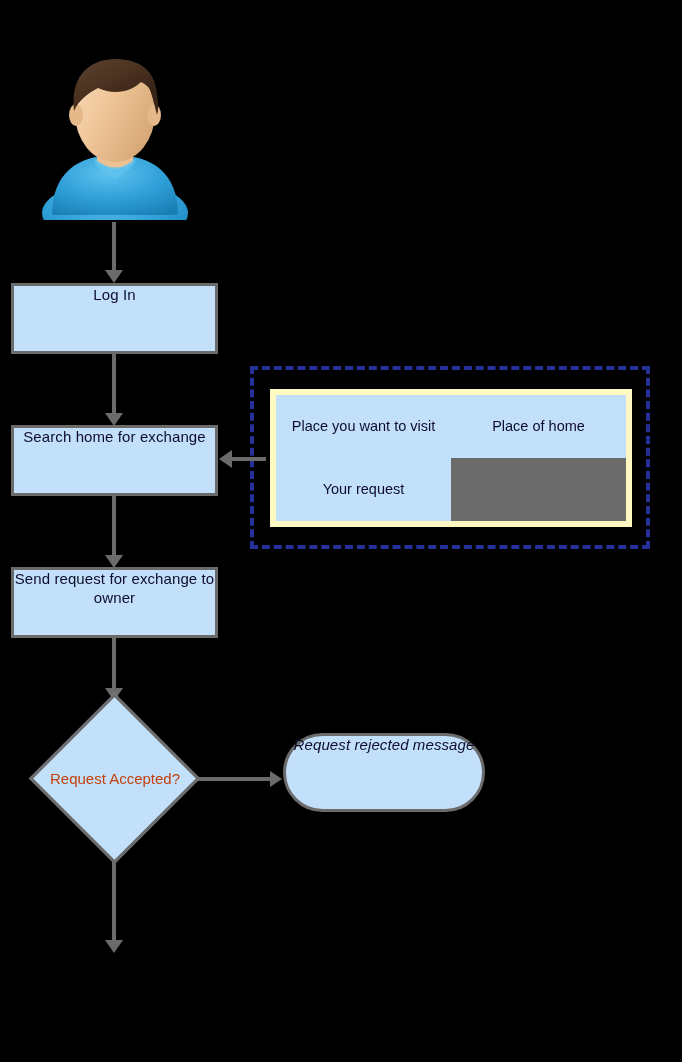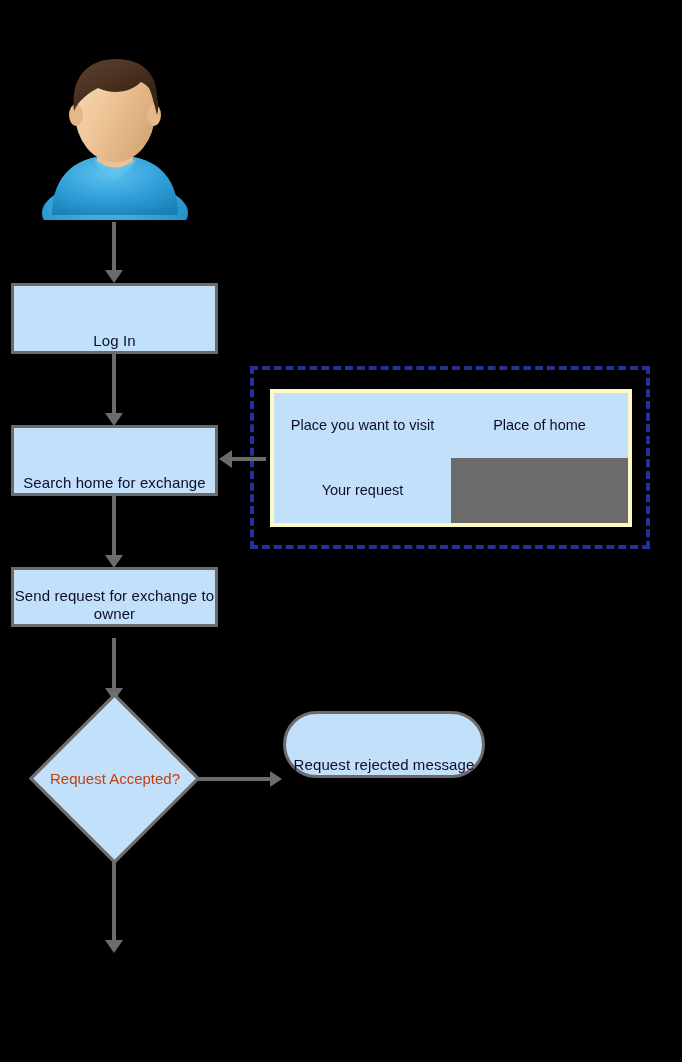--- a/index.html
+++ b/index.html
@@ -17,21 +17,21 @@
   }
 
   
   .node {
     position: absolute;
     box-sizing: border-box;
     background: #c3e0fb;
     border: 3px solid #6b6b6b;
     color: #0d0d2b;
     display: flex;
-    align-items: flex-end;
+    align-items: flex-start;
     justify-content: center;
     text-align: center;
     font-size: 15px;
     line-height: 1.25;
     letter-spacing: 0.1px;
   }
   .node.rounded {
     border-radius: 40px;
   }
 
@@ -99,21 +99,21 @@
     box-sizing: border-box;
     border: 4px dashed #26309a;
     background: transparent;
   }
   .criteria-grid {
     position: absolute;
     display: grid;
     grid-template-columns: 1fr 1fr;
     grid-template-rows: 1fr 1fr;
     background: #6b6b6b;
-    border: 4px solid #fef9c3;
+    border: 6px solid #fef9c3;
     box-sizing: border-box;
   }
   .criteria-cell {
     background: #c3e0fb;
     display: flex;
     align-items: center;
     justify-content: center;
     text-align: center;
     font-size: 14.5px;
     line-height: 1.25;
@@ -203,38 +203,38 @@
       <span>Place of home</span>
     </div>
     <div class="criteria-cell">
       <span>Your request</span>
     </div>
   </div>
 
   <div class="conn-h" style="left:232px; top:457px; width:34px;"></div>
   <div class="arrow-left" style="left:219px; top:450px;"></div>
 
-  <div class="node" style="left:11px; top:567px; width:207px; height:60px;">
+  <div class="node" style="left:11px; top:567px; width:207px; height:71px;">
     <span>Send request for exchange to owner</span>
   </div>
 
   <div class="conn-v" style="left:112px; top:638px; height:56px;"></div>
   <div class="arrow-down" style="left:105px; top:688px;"></div>
 
   <div class="diamond-wrap" style="left:54px; top:718px; width:121px; height:121px;">
     <div class="diamond-shape"></div>
   </div>
   <div class="diamond-label" style="left:30px; top:693px; width:170px; height:172px;">
     <span>Request Accepted?</span>
   </div>
 
   <div class="conn-h" style="left:198px; top:777px; width:74px;"></div>
   <div class="arrow-right" style="left:270px; top:771px;"></div>
 
-  <div class="node rounded" style="left:283px; top:711px; width:202px; height:67px;">
+  <div class="node rounded" style="left:283px; top:733px; width:202px; height:79px;font-style:italic;">
     <span>Request rejected message</span>
   </div>
 
   <div class="conn-v" style="left:112px; top:860px; height:82px;"></div>
   <div class="arrow-down" style="left:105px; top:940px;"></div>
 
 
 </div>
 
 </body></html>

